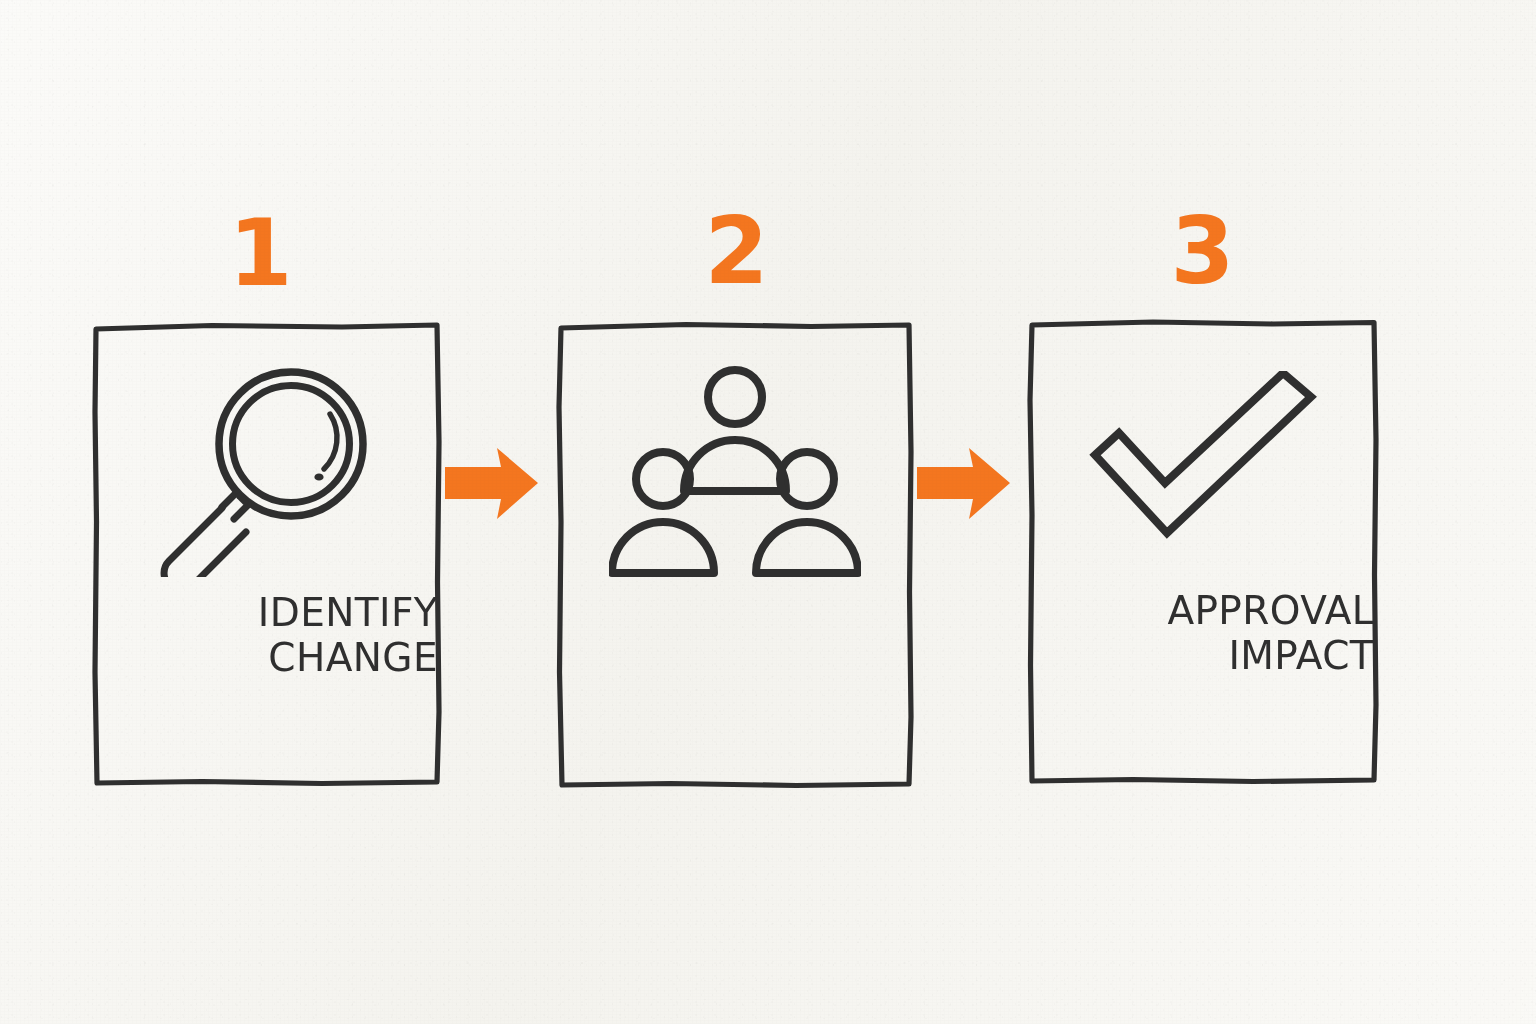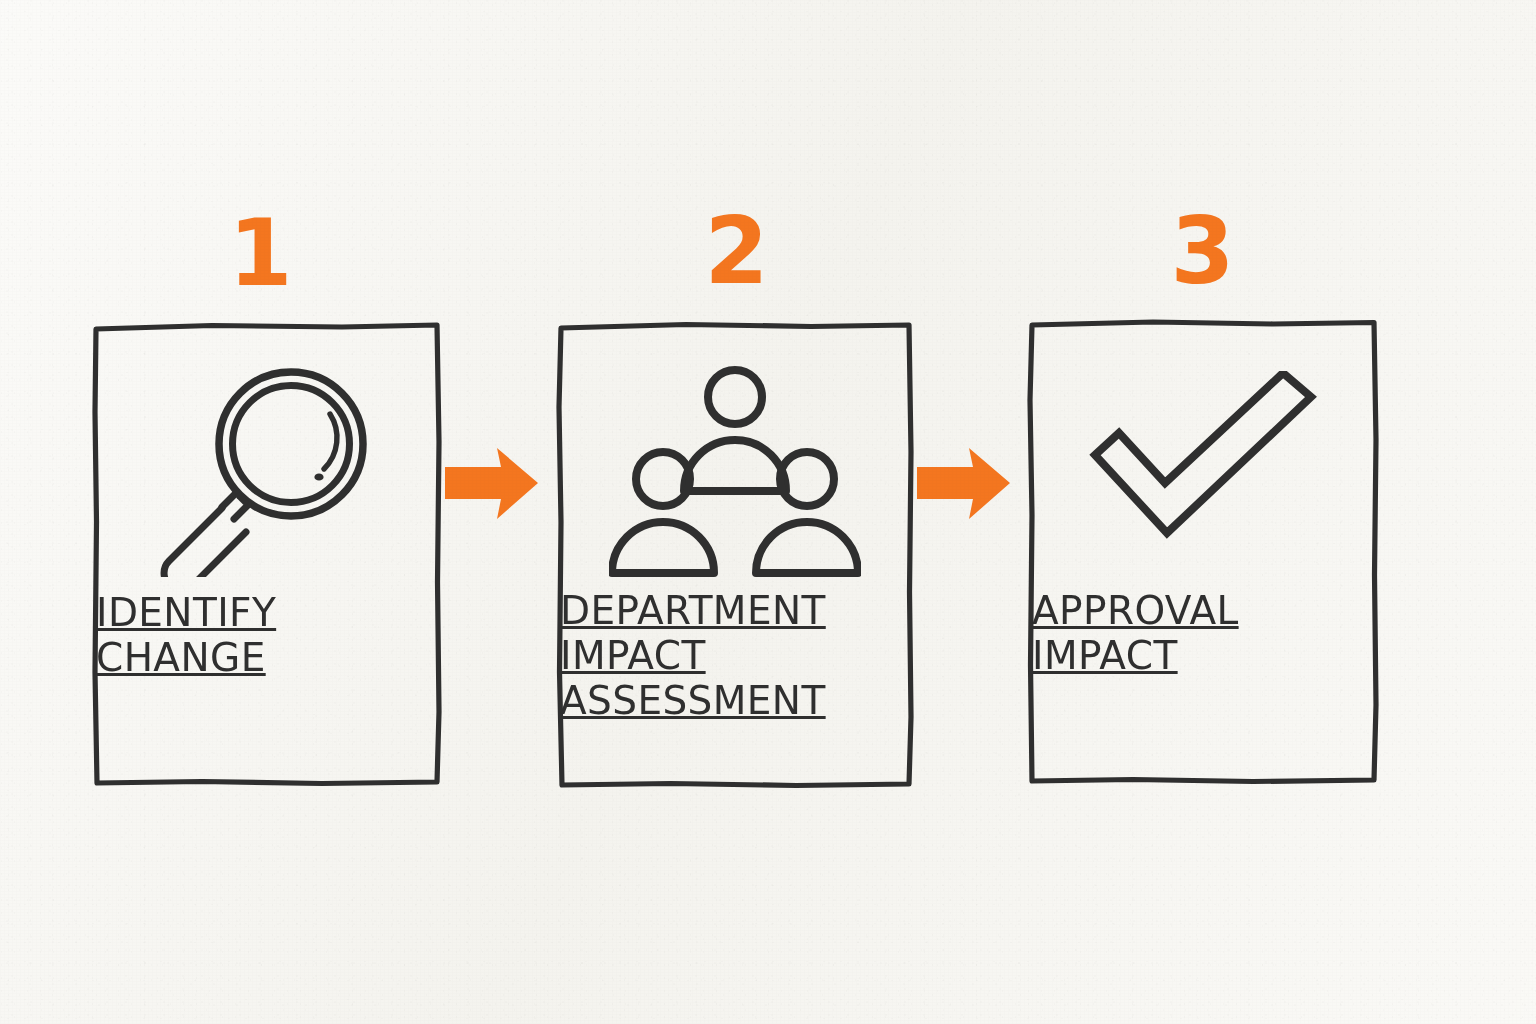--- a/index.html
+++ b/index.html
@@ -77,30 +77,29 @@
     right: 0;
     display: flex;
     justify-content: center;
     align-items: center;
   }
 
   .card-label {
     position: absolute;
     left: 4px;
     right: 4px;
-    text-align: left;
+    text-align: right;
     font-family: "DejaVu Sans", sans-serif;
     font-weight: 400;
     font-size: 39px;
     line-height: 1.16;
     letter-spacing: 0.4px;
     color: #2f2f2f;
     white-space: pre-line;
     user-select: none;
-    text-decoration: underline;
   }
 
   .arrow {
     position: absolute;
   }
   .arrow svg { display: block; overflow: visible; }
 </style>
 </head>
 <body>
 
@@ -160,23 +159,20 @@
           <path d="M75,128 a51,51 0 0 1 102,0 Z" stroke="#2f2f2f" stroke-width="8" fill="none" stroke-linejoin="round"></path>
 
           <circle cx="54" cy="116" r="27" stroke="#2f2f2f" stroke-width="8" fill="none"></circle>
           <path d="M3,210 a51,51 0 0 1 102,0 Z" stroke="#2f2f2f" stroke-width="8" fill="none" stroke-linejoin="round"></path>
 
           <circle cx="198" cy="116" r="27" stroke="#2f2f2f" stroke-width="8" fill="none"></circle>
           <path d="M147,210 a51,51 0 0 1 102,0 Z" stroke="#2f2f2f" stroke-width="8" fill="none" stroke-linejoin="round"></path>
         </svg>
       </div>
 
-      <div class="card-label" style="top:266px;">DEPARTMENT
-IMPACT
-ASSESSMENT</div>
     </div>
   </div>
 
   <div class="arrow" style="left:916px; top:440px; width:96px; height:86px;">
     <svg width="96" height="86" viewBox="0 0 96 86">
       <path d="M1,27 L57,27 L53,8 L94,43 L53,79 L57,59 L1,59 Z" fill="#f4761f"></path>
     </svg>
   </div>
 
   <div class="step" style="left:0; top:0; width:1536px; height:1024px;">

